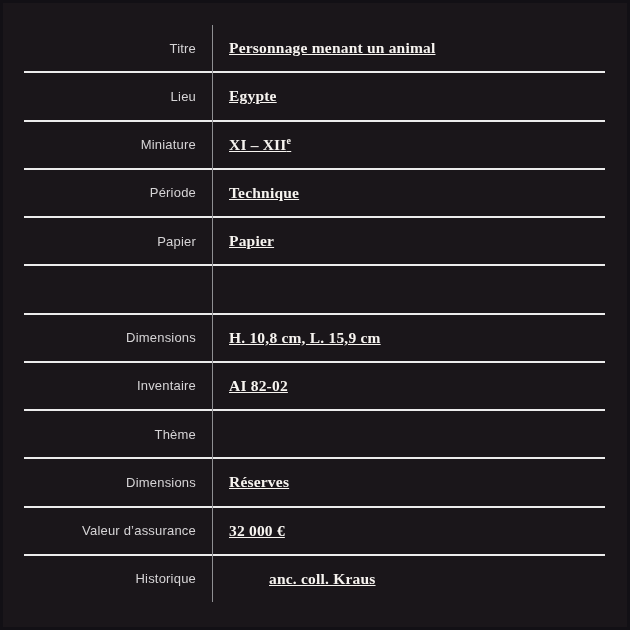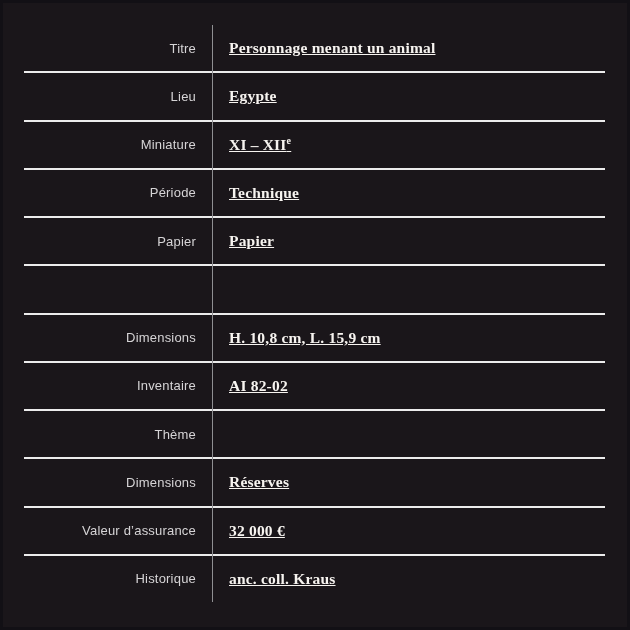--- a/index.html
+++ b/index.html
@@ -32,21 +32,21 @@
     width:1px;
     background:var(--vline);
   }
   .row{
     flex:1 1 0;
     display:flex;
     align-items:center;
     border-bottom:2px solid var(--hline);
     box-sizing:border-box;
   }
-  .row:last-child{border-bottom:none;}
+  .row:last-child{border-bottom:none;gap:40px;}
   .cell-label{
     width:188px;
     box-sizing:border-box;
     padding-right:16px;
     text-align:right;
     color:var(--label);
     font-size:13px;
     letter-spacing:0.2px;
   }
   .cell-value{

